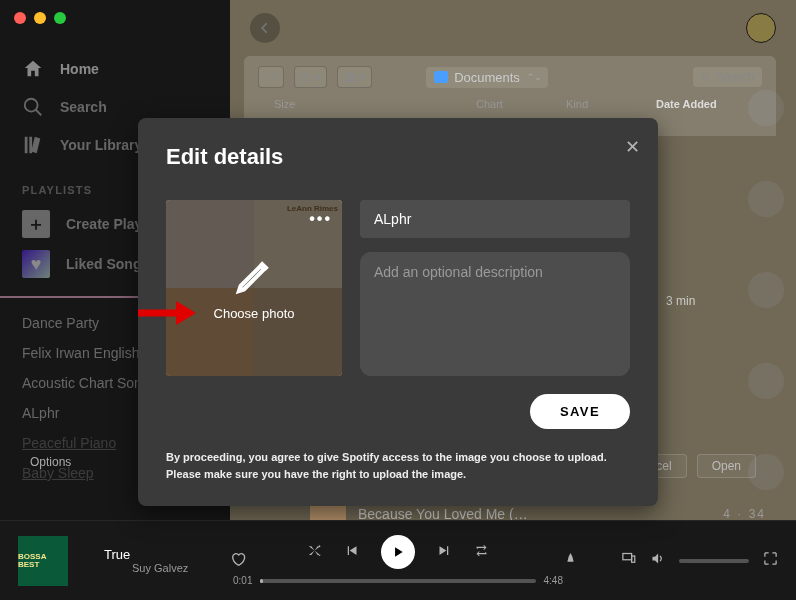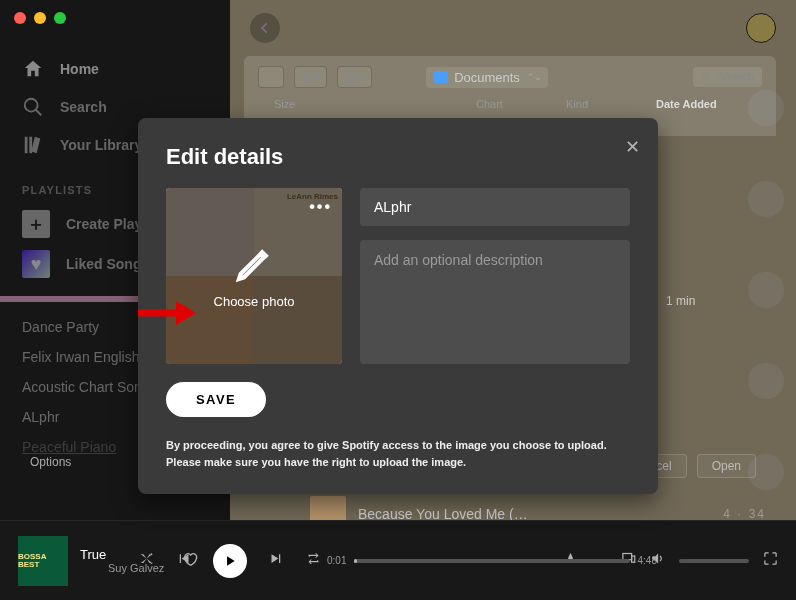--- a/index.html
+++ b/index.html
@@ -14,21 +14,21 @@
   .sidebar { position: absolute; left: 0; top: 0; width: 230px; height: 520px; background: #000; padding-top: 50px; }
   .nav-item { display: flex; align-items: center; gap: 16px; padding: 8px 22px; color: #b3b3b3; font-size: 14px; font-weight: 600; }
   .nav-item.active { color: #fff; }
   .nav-icon { width: 22px; height: 22px; display: flex; align-items: center; justify-content: center; }
   .nav-icon svg { width: 22px; height: 22px; fill: currentColor; }
   .section-label { color: #808080; font-size: 11px; font-weight: 700; letter-spacing: 1.2px; padding: 20px 22px 8px; }
   .pl-btn { display: flex; align-items: center; gap: 16px; padding: 6px 22px; color: #b3b3b3; font-size: 14px; font-weight: 600; }
   .pl-icon { width: 28px; height: 28px; display: flex; align-items: center; justify-content: center; border-radius: 2px; font-size: 18px; }
   .pl-icon.create { background: #b3b3b3; color: #000; }
   .pl-icon.liked { background: linear-gradient(135deg, #450af5, #c4efd9); color: #fff; }
-  .playlist-list { margin-top: 12px; border-top: 6px solid #f9a8d4; padding-top: 10px; }
+  .playlist-list { margin-top: 12px; border-top: 2px solid #f9a8d4; padding-top: 10px; }
   .playlist-item { padding: 7px 22px; color: #b3b3b3; font-size: 14px; }
   .playlist-item.muted { color: #555; text-decoration: underline; }
 
   
   .main { position: absolute; left: 230px; top: 0; right: 0; height: 520px; background: #c9b98f; }
   .main-top { height: 56px; display:flex; align-items:center; gap:10px; padding:0 20px; }
   .back-circle { width:30px; height:30px; border-radius:50%; background:rgba(0,0,0,.3); display:flex; align-items:center; justify-content:center; color:#ccc; }
   .profile-circle { width:30px; height:30px; border-radius:50%; background:#ffe066; margin-left:auto; border:1px solid #000; }
   .avatar-col { position:absolute; right:12px; top:90px; display:flex; flex-direction:column; gap:55px; }
   .avatar-col .av { width:36px; height:36px; border-radius:50%; background:#d8c9ae; }
@@ -45,55 +45,55 @@
   .doc-select .chev { position:absolute; right:6px; font-size:9px; color:#aaa; }
   .search-box { display:flex; align-items:center; gap:4px; background:rgba(255,255,255,.1); border-radius:4px; padding:3px 8px; font-size:12px; color:#888; margin-left:auto; }
   .picker-header { display:flex; font-size:11px; color:#999; padding: 0 30px; gap:10px; }
   .ph-name { flex:1; } .ph-size { width:80px; } .ph-kind { width:80px; } .ph-date { width:90px; font-weight:600; color:#ddd; }
   .picker-footer { position:absolute; left:244px; right:20px; top:446px; height:40px; display:flex; justify-content:flex-end; align-items:center; gap:10px; padding:0 20px; }
   .picker-footer button { padding:4px 14px; border-radius:4px; border:1px solid rgba(255,255,255,.15); background:rgba(255,255,255,.05); color:#bbb; font-size:12px; }
   .options-link { position:absolute; left:30px; top:455px; font-size:12px; color:#aaa; }
 
   
   .modal { position:absolute; left:138px; top:118px; width:520px; background:#3a3a3a; border-radius:8px; padding:26px 28px 24px; box-shadow:0 8px 24px rgba(0,0,0,.5); color:#fff; z-index:10; }
-  .modal-title { font-size:22px; font-weight:700; margin-bottom:18px; }
+  .modal-title { font-size:22px; font-weight:700; margin-bottom:30px; }
   .modal-close { position:absolute; right:18px; top:18px; color:#b3b3b3; font-size:18px; font-weight:300; cursor:pointer; }
   .modal-body { display:flex; gap:18px; }
   .cover { width:176px; height:176px; position:relative; background:linear-gradient(45deg,#8b6b4a,#c9a87a); border-radius:4px; overflow:hidden; display:flex; align-items:center; justify-content:center; }
   .cover-grid { position:absolute; inset:0; display:grid; grid-template:1fr 1fr/1fr 1fr; }
   .cover-grid div { background:#b5926a; }
   .cover-grid div:nth-child(1){background:#d9c8b8;} .cover-grid div:nth-child(2){background:#e6d4b8;position:relative;}
   .cover-grid div:nth-child(2)::after{content:"LeAnn Rimes"; position:absolute; top:4px; right:4px; font-size:8px; color:#8a6a3a; font-weight:700;}
   .cover-grid div:nth-child(3){background:#d4a878;} .cover-grid div:nth-child(4){background:#c8a888;}
   .cover-overlay { position:absolute; inset:0; background:rgba(0,0,0,.55); display:flex; flex-direction:column; align-items:center; justify-content:center; color:#fff; }
   .cover-overlay .dots { position:absolute; top:10px; right:10px; letter-spacing:2px; font-weight:700; }
   .pencil { width:40px; height:40px; }
   .pencil svg { width:100%; height:100%; stroke:#fff; stroke-width:2.5; fill:none; }
   .choose-label { margin-top:10px; font-size:13px; font-weight:400; }
   .fields { flex:1; display:flex; flex-direction:column; gap:14px; }
   .field-name { height:38px; background:#4d4d4d; border:none; border-radius:4px; padding:0 14px; color:#fff; font-size:14px; }
-  .field-desc { flex:1; min-height:116px; background:#4d4d4d; border:none; border-radius:4px; padding:12px 14px; color:#aaa; font-size:14px; resize:none; }
+  .field-desc { flex:1; min-height:116px; background:#4d4d4d; border:none; border-radius:11px; padding:12px 14px; color:#aaa; font-size:14px; resize:none; }
   .field-name::placeholder, .field-desc::placeholder { color:#9a9a9a; }
-  .modal-actions { display:flex; justify-content:flex-start; margin-top:18px; }
+  .modal-actions { display:flex; justify-content:flex-end; margin-top:18px; }
   .save-btn { background:#fff; color:#000; border:none; border-radius:22px; padding:10px 30px; font-size:13px; font-weight:700; letter-spacing:1.4px; }
   .legal { font-size:11px; font-weight:600; color:#eee; margin-top:20px; line-height:1.5; }
 
   
   .arrow { position:absolute; left:136px; top:298px; z-index:20; }
   .arrow svg { width:62px; height:30px; }
   .duration-hint { position:absolute; left:666px; top:294px; font-size:12px; color:#ccc; z-index:5; }
 
   
-  .player { position:absolute; left:0; bottom:0; width:100%; height:80px; background:#181818; border-top:1px solid #282828; display:flex; align-items:center; padding:0 18px; color:#b3b3b3; }
+  .player { position:absolute; left:0; bottom:0; width:100%; height:80px; background:#181818; border-top:1px solid #282828; display:flex; align-items:center; padding:0 18px; color:#b3b3b3;gap:24px; }
   .now-art { width:50px; height:50px; background:#0a5a3a; font-size:8px; color:#f0e68c; font-weight:700; display:flex; flex-direction:column; justify-content:center; align-items:center; line-height:1; }
   .now-info { margin-left:12px; display:flex; flex-direction:column; }
   .now-title { color:#fff; font-size:13px; } .now-artist { font-size:11px; color:#9a9a9a;margin-left:28px; }
   .heart { margin-left:18px; }
   .heart svg { width:16px; height:16px; fill:none; stroke:#b3b3b3; stroke-width:2; }
-  .center-controls { position:absolute; left:50%; transform:translateX(-50%); display:flex; flex-direction:row; align-items:center; gap:6px; }
+  .center-controls { position:absolute; left:50%; transform:translateX(-50%); display:flex; flex-direction:column; align-items:center; gap:6px; }
   .ctrl-row { display:flex; align-items:center; gap:22px; }
   .ctrl-btn svg { width:15px; height:15px; fill:#b3b3b3; }
   .play-btn { width:34px; height:34px; border-radius:50%; background:#fff; display:flex; align-items:center; justify-content:center; }
   .play-btn svg { width:14px; height:14px; fill:#000; }
   .progress { display:flex; align-items:center; gap:8px; font-size:10px; color:#9a9a9a; width:330px; }
   .bar { flex:1; height:4px; background:#535353; border-radius:2px; position:relative; }
   .bar-fill { position:absolute; left:0; top:0; bottom:0; width:1%; background:#b3b3b3; border-radius:2px; }
   .right-controls { margin-left:auto; display:flex; align-items:center; gap:14px; }
   .right-controls svg { width:15px; height:15px; fill:#b3b3b3; }
   .vol-bar { width:70px; height:4px; background:#535353; border-radius:2px; }
@@ -148,20 +148,21 @@
   <div class="pl-btn">
     <span class="pl-icon liked">♥</span>
     <span>Liked Songs</span>
   </div>
   <div class="playlist-list">
     <div class="playlist-item">Dance Party</div>
     <div class="playlist-item">Felix Irwan English</div>
     <div class="playlist-item">Acoustic Chart Songs</div>
     <div class="playlist-item">ALphr</div>
     <div class="playlist-item muted">Peaceful Piano</div>
+    <div class="playlist-item muted">Baby Sleep</div>
   </div>
 </aside>
 
 <div class="main">
   <div class="main-top">
     <div class="back-circle">
         <svg width="14" height="14" viewBox="0 0 24 24">
           <path d="M15 4l-8 8 8 8" fill="none" stroke="#ccc" stroke-width="3"></path>
         </svg>
       </div>
@@ -205,21 +206,21 @@
     <span class="ph-kind">Kind</span>
     <span class="ph-date">Date Added</span>
   </div>
 </div>
 <span class="options-link">Options</span>
 <div class="picker-footer">
   <button>Cancel</button>
   <button>Open</button>
 </div>
 
-<span class="duration-hint">1 min</span>
+<span class="duration-hint">3 min</span>
 
 <div class="modal">
   <span class="modal-close">✕</span>
   <h2 class="modal-title">Edit details</h2>
   <div class="modal-body">
     <div class="cover">
       <div class="cover-grid">
           <div></div>
           <div></div>
           <div></div>

